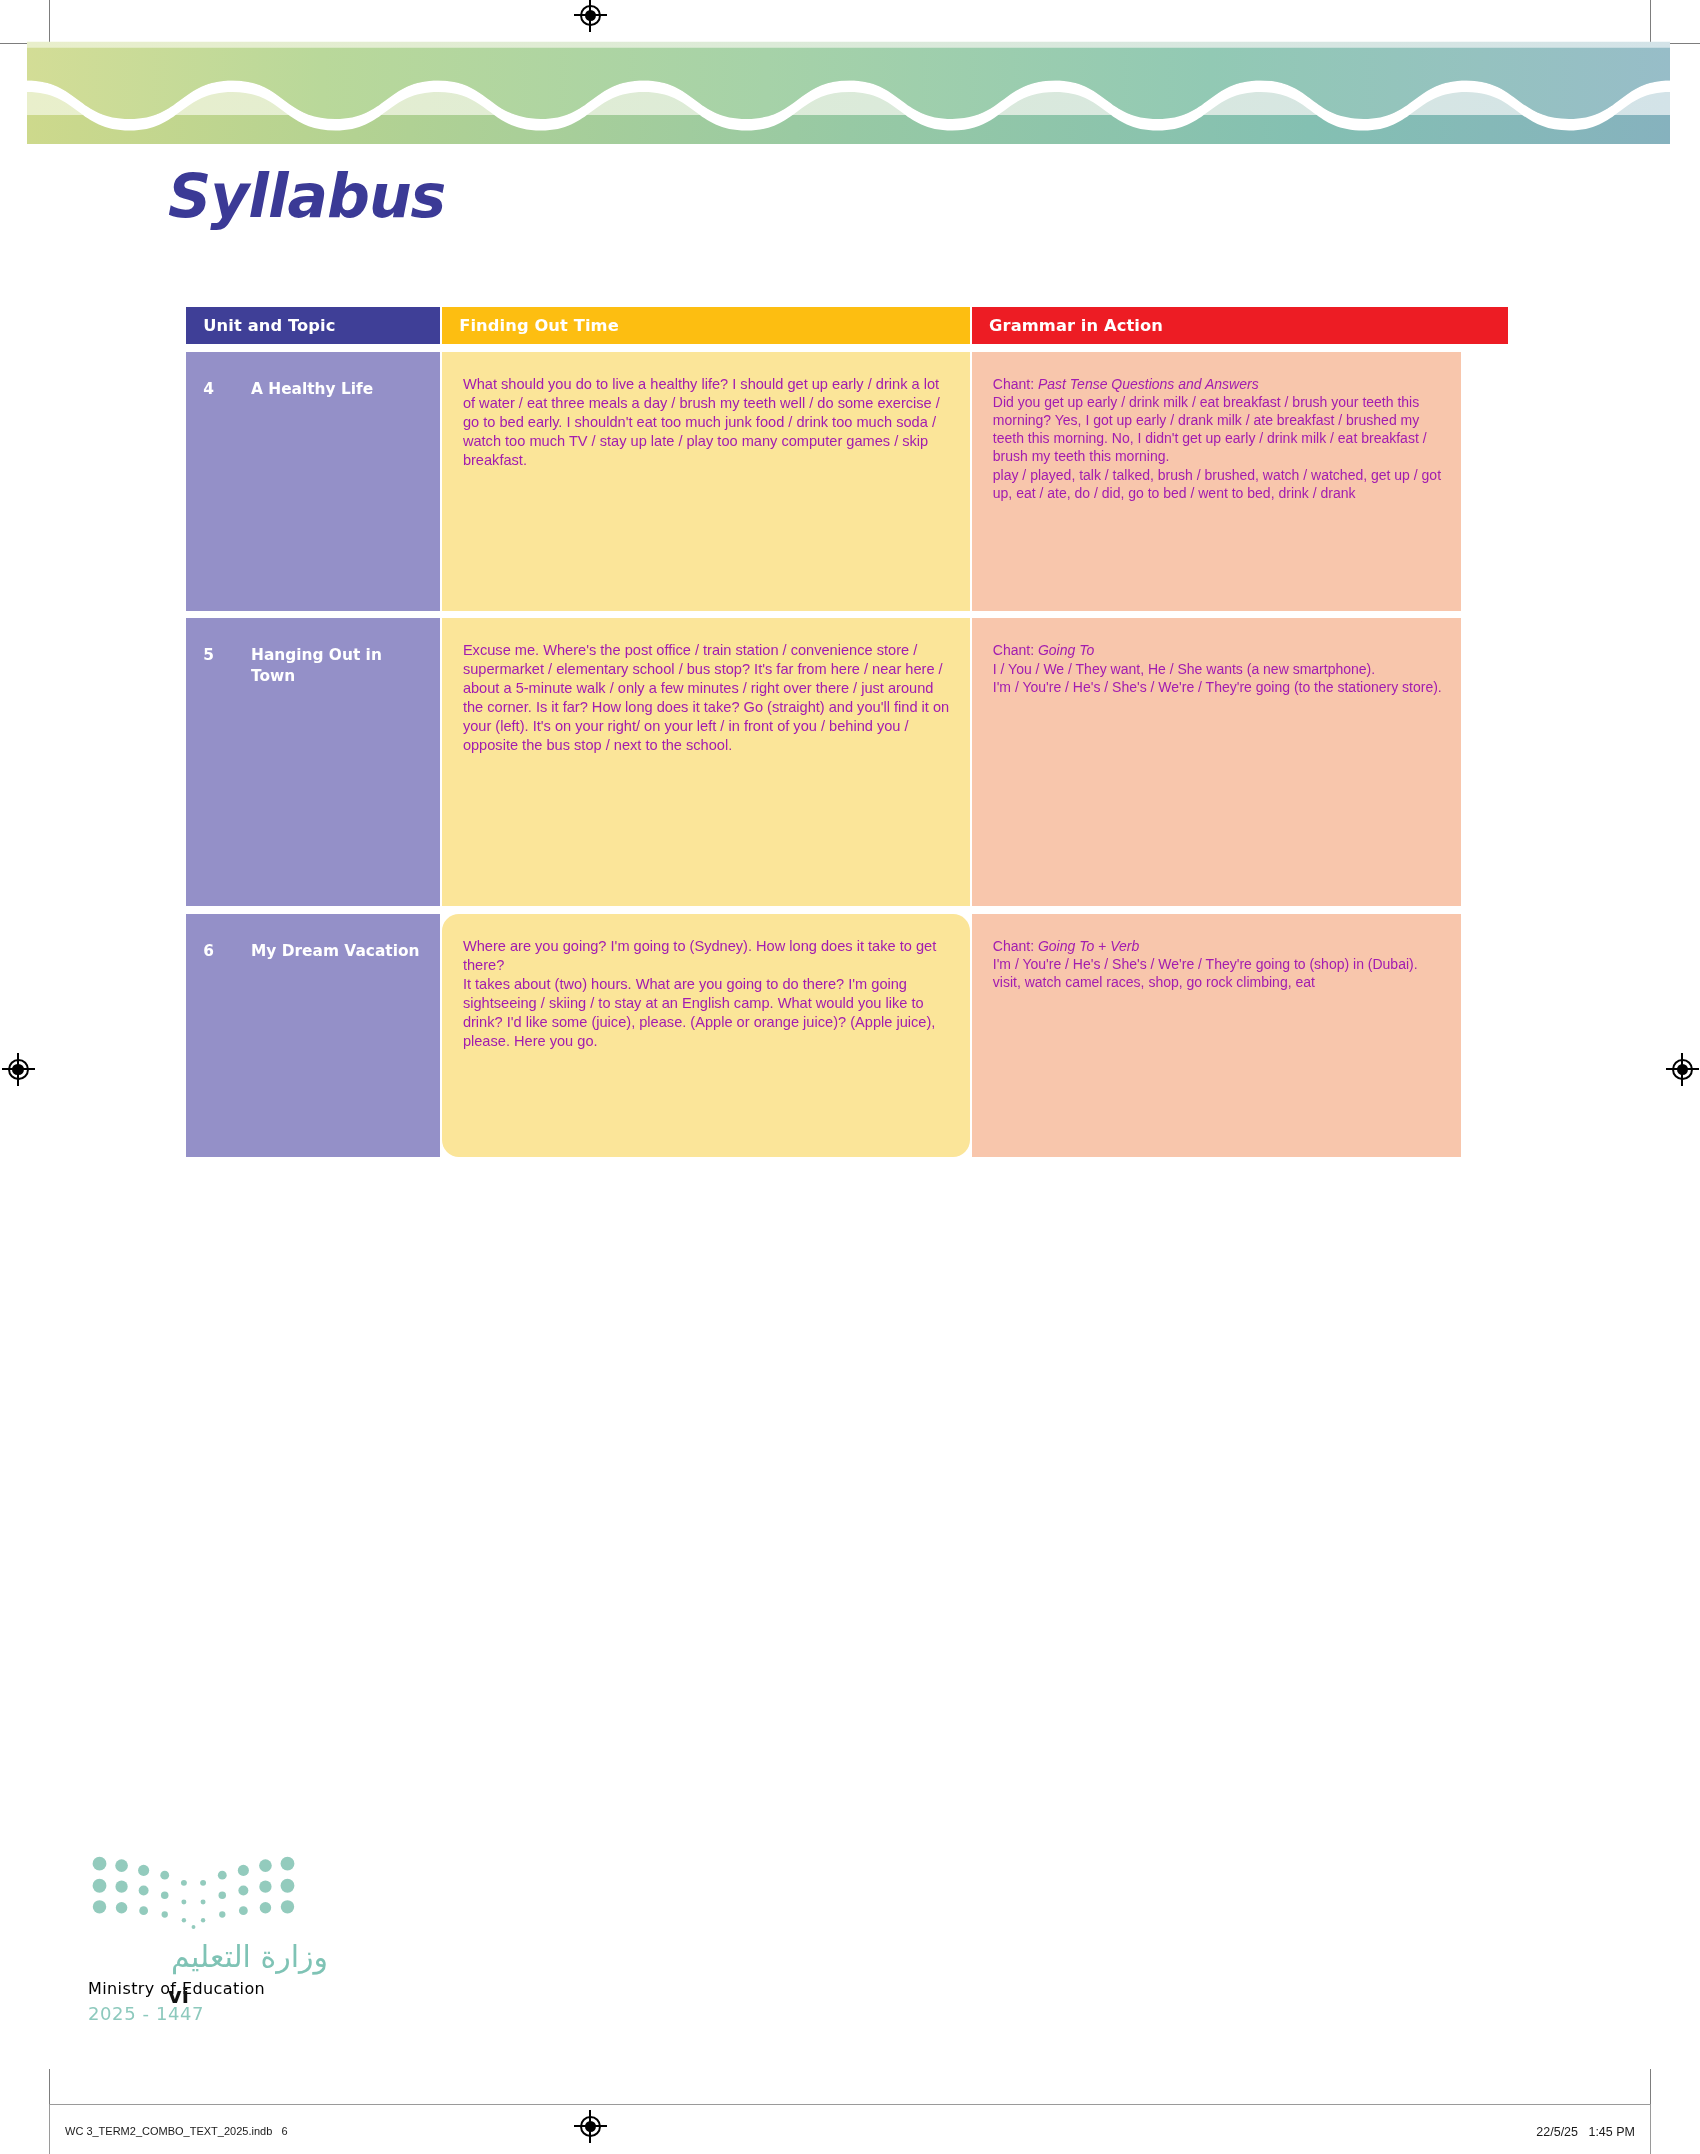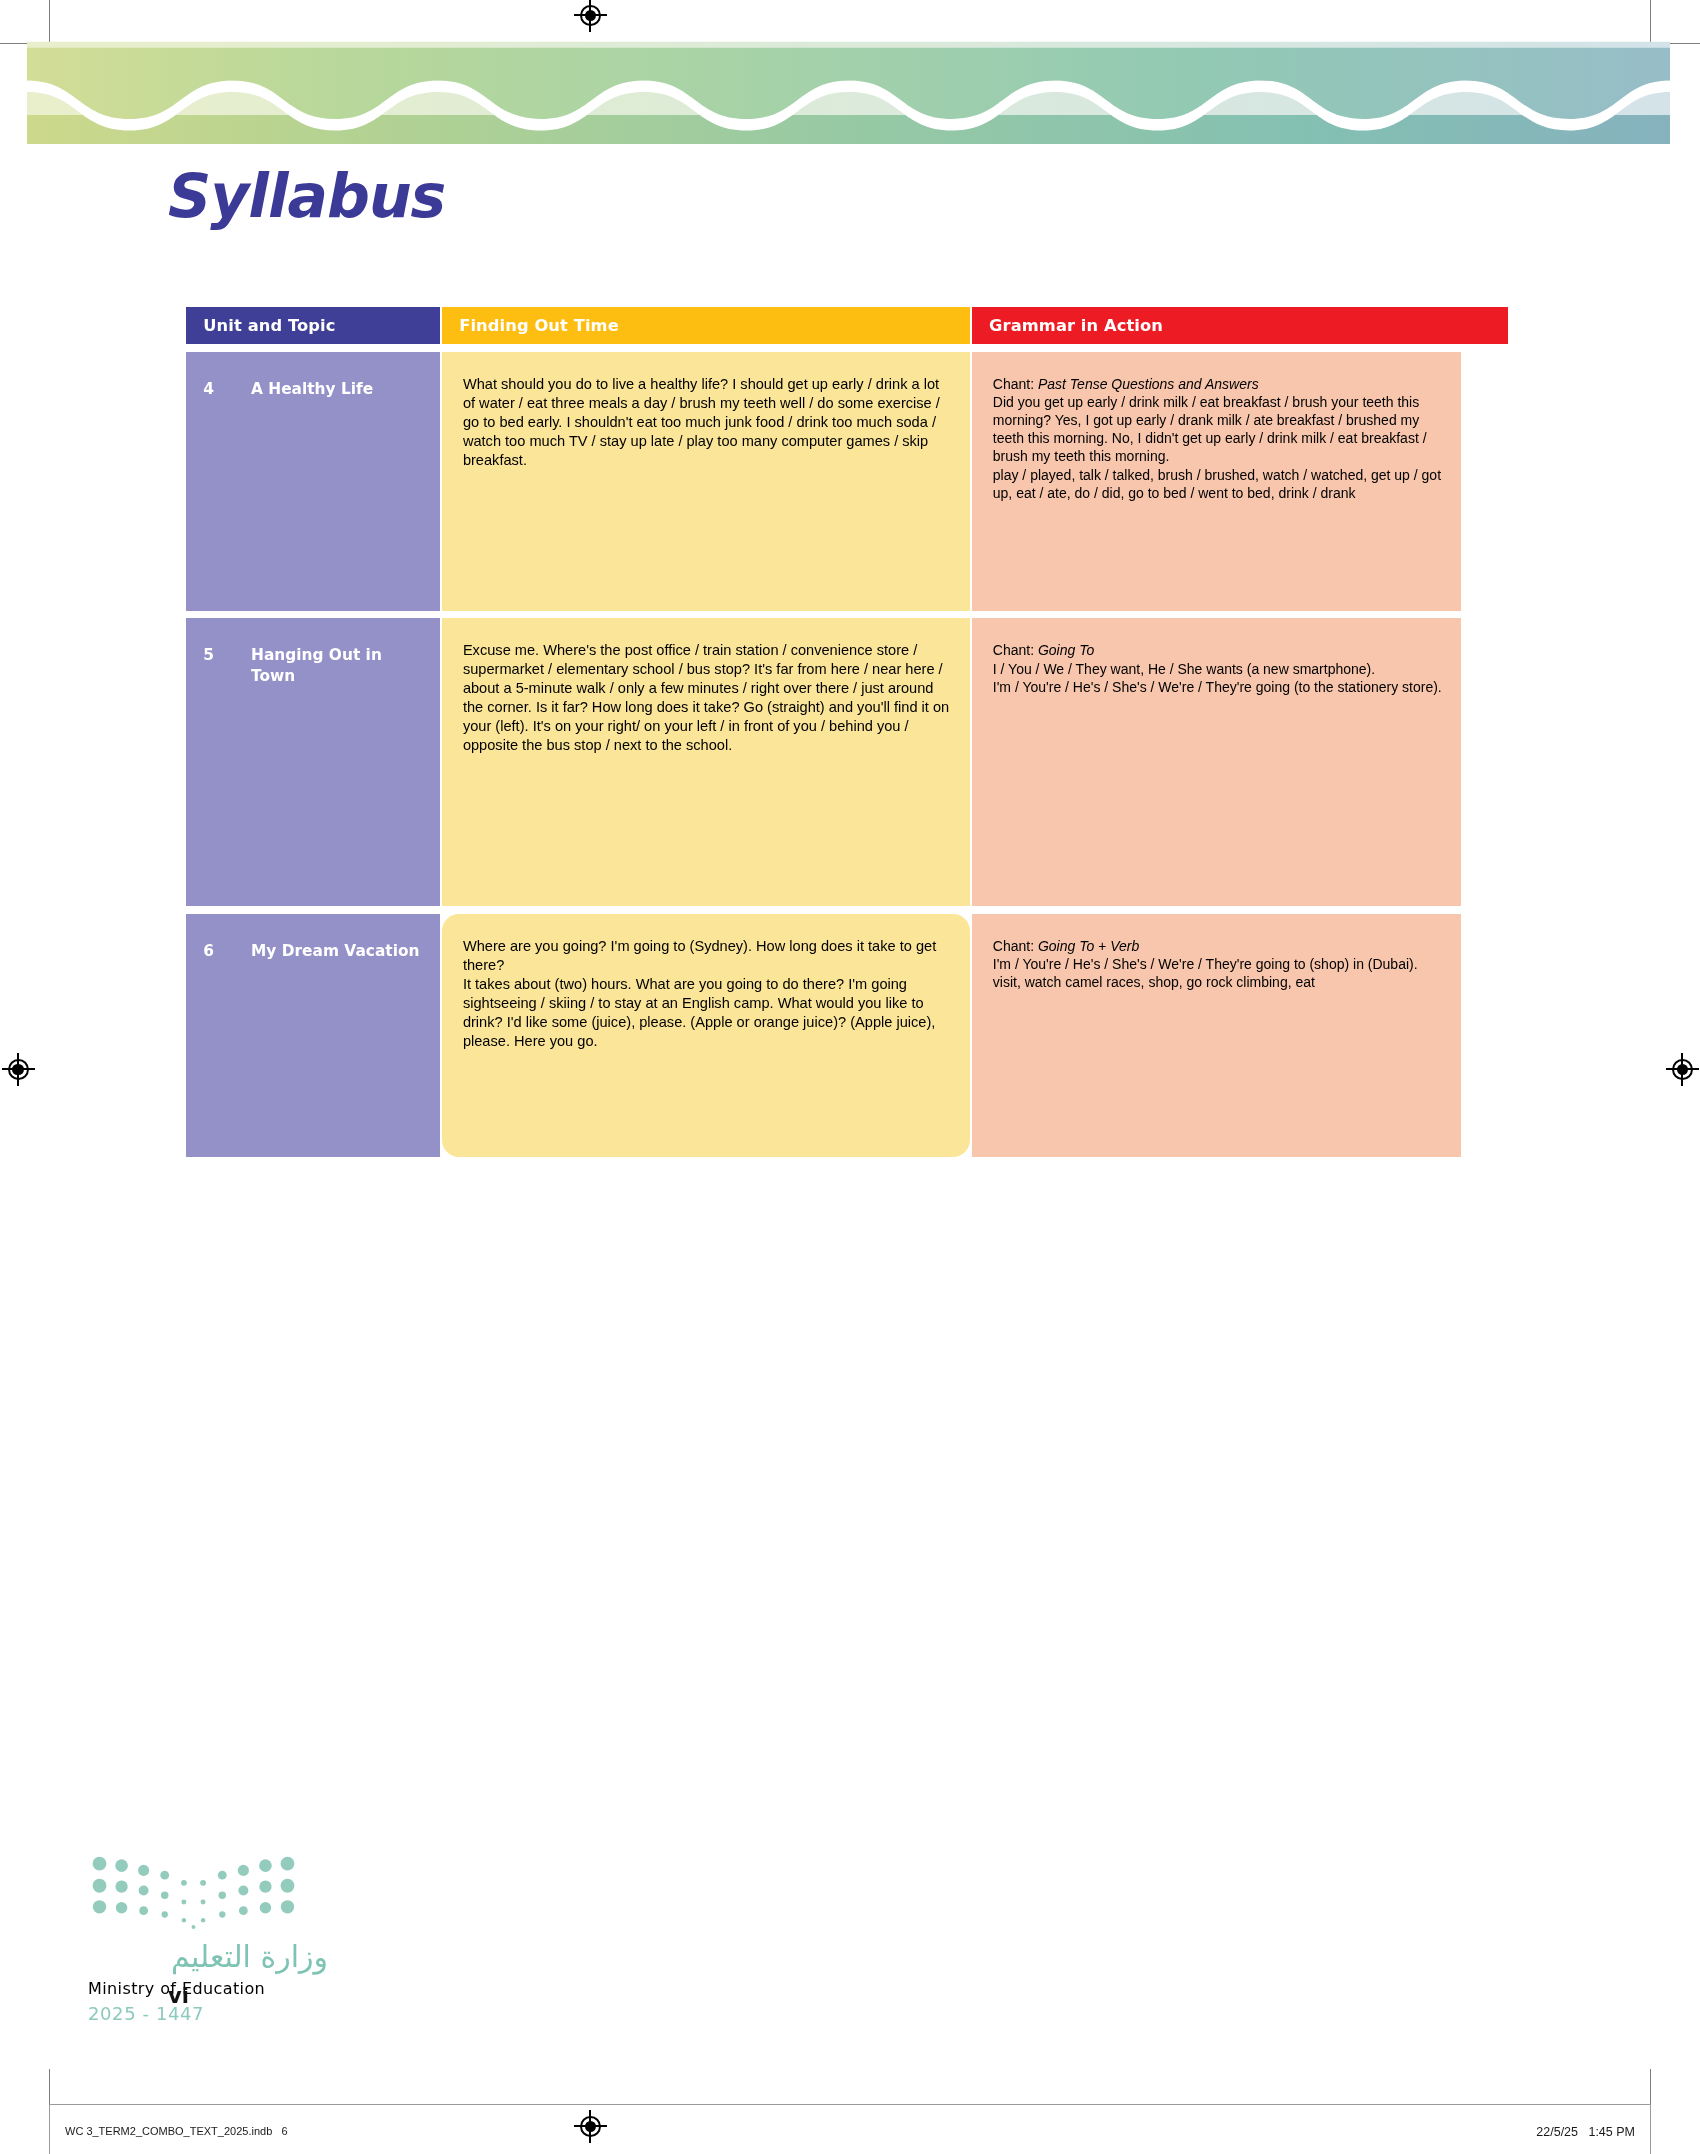--- a/index.html
+++ b/index.html
@@ -114,21 +114,21 @@
 
   .row {
     display: flex;
     margin-bottom: 7.7px;
   }
   .cell {
     box-sizing: border-box;
     padding: 23px 19px 18px 21px;
     font-size: 14.6px;
     line-height: 1.30;
-    color: #000000;
+    color: #a21caf;
   }
   .c-unit {
     width: 254px;
     background: #9490c8;
     color: #ffffff;
     font-weight: bold;
     font-size: 15.4px;
     padding: 27px 13.4px 13.4px 17.3px;
     display: flex;
     gap: 21px;

